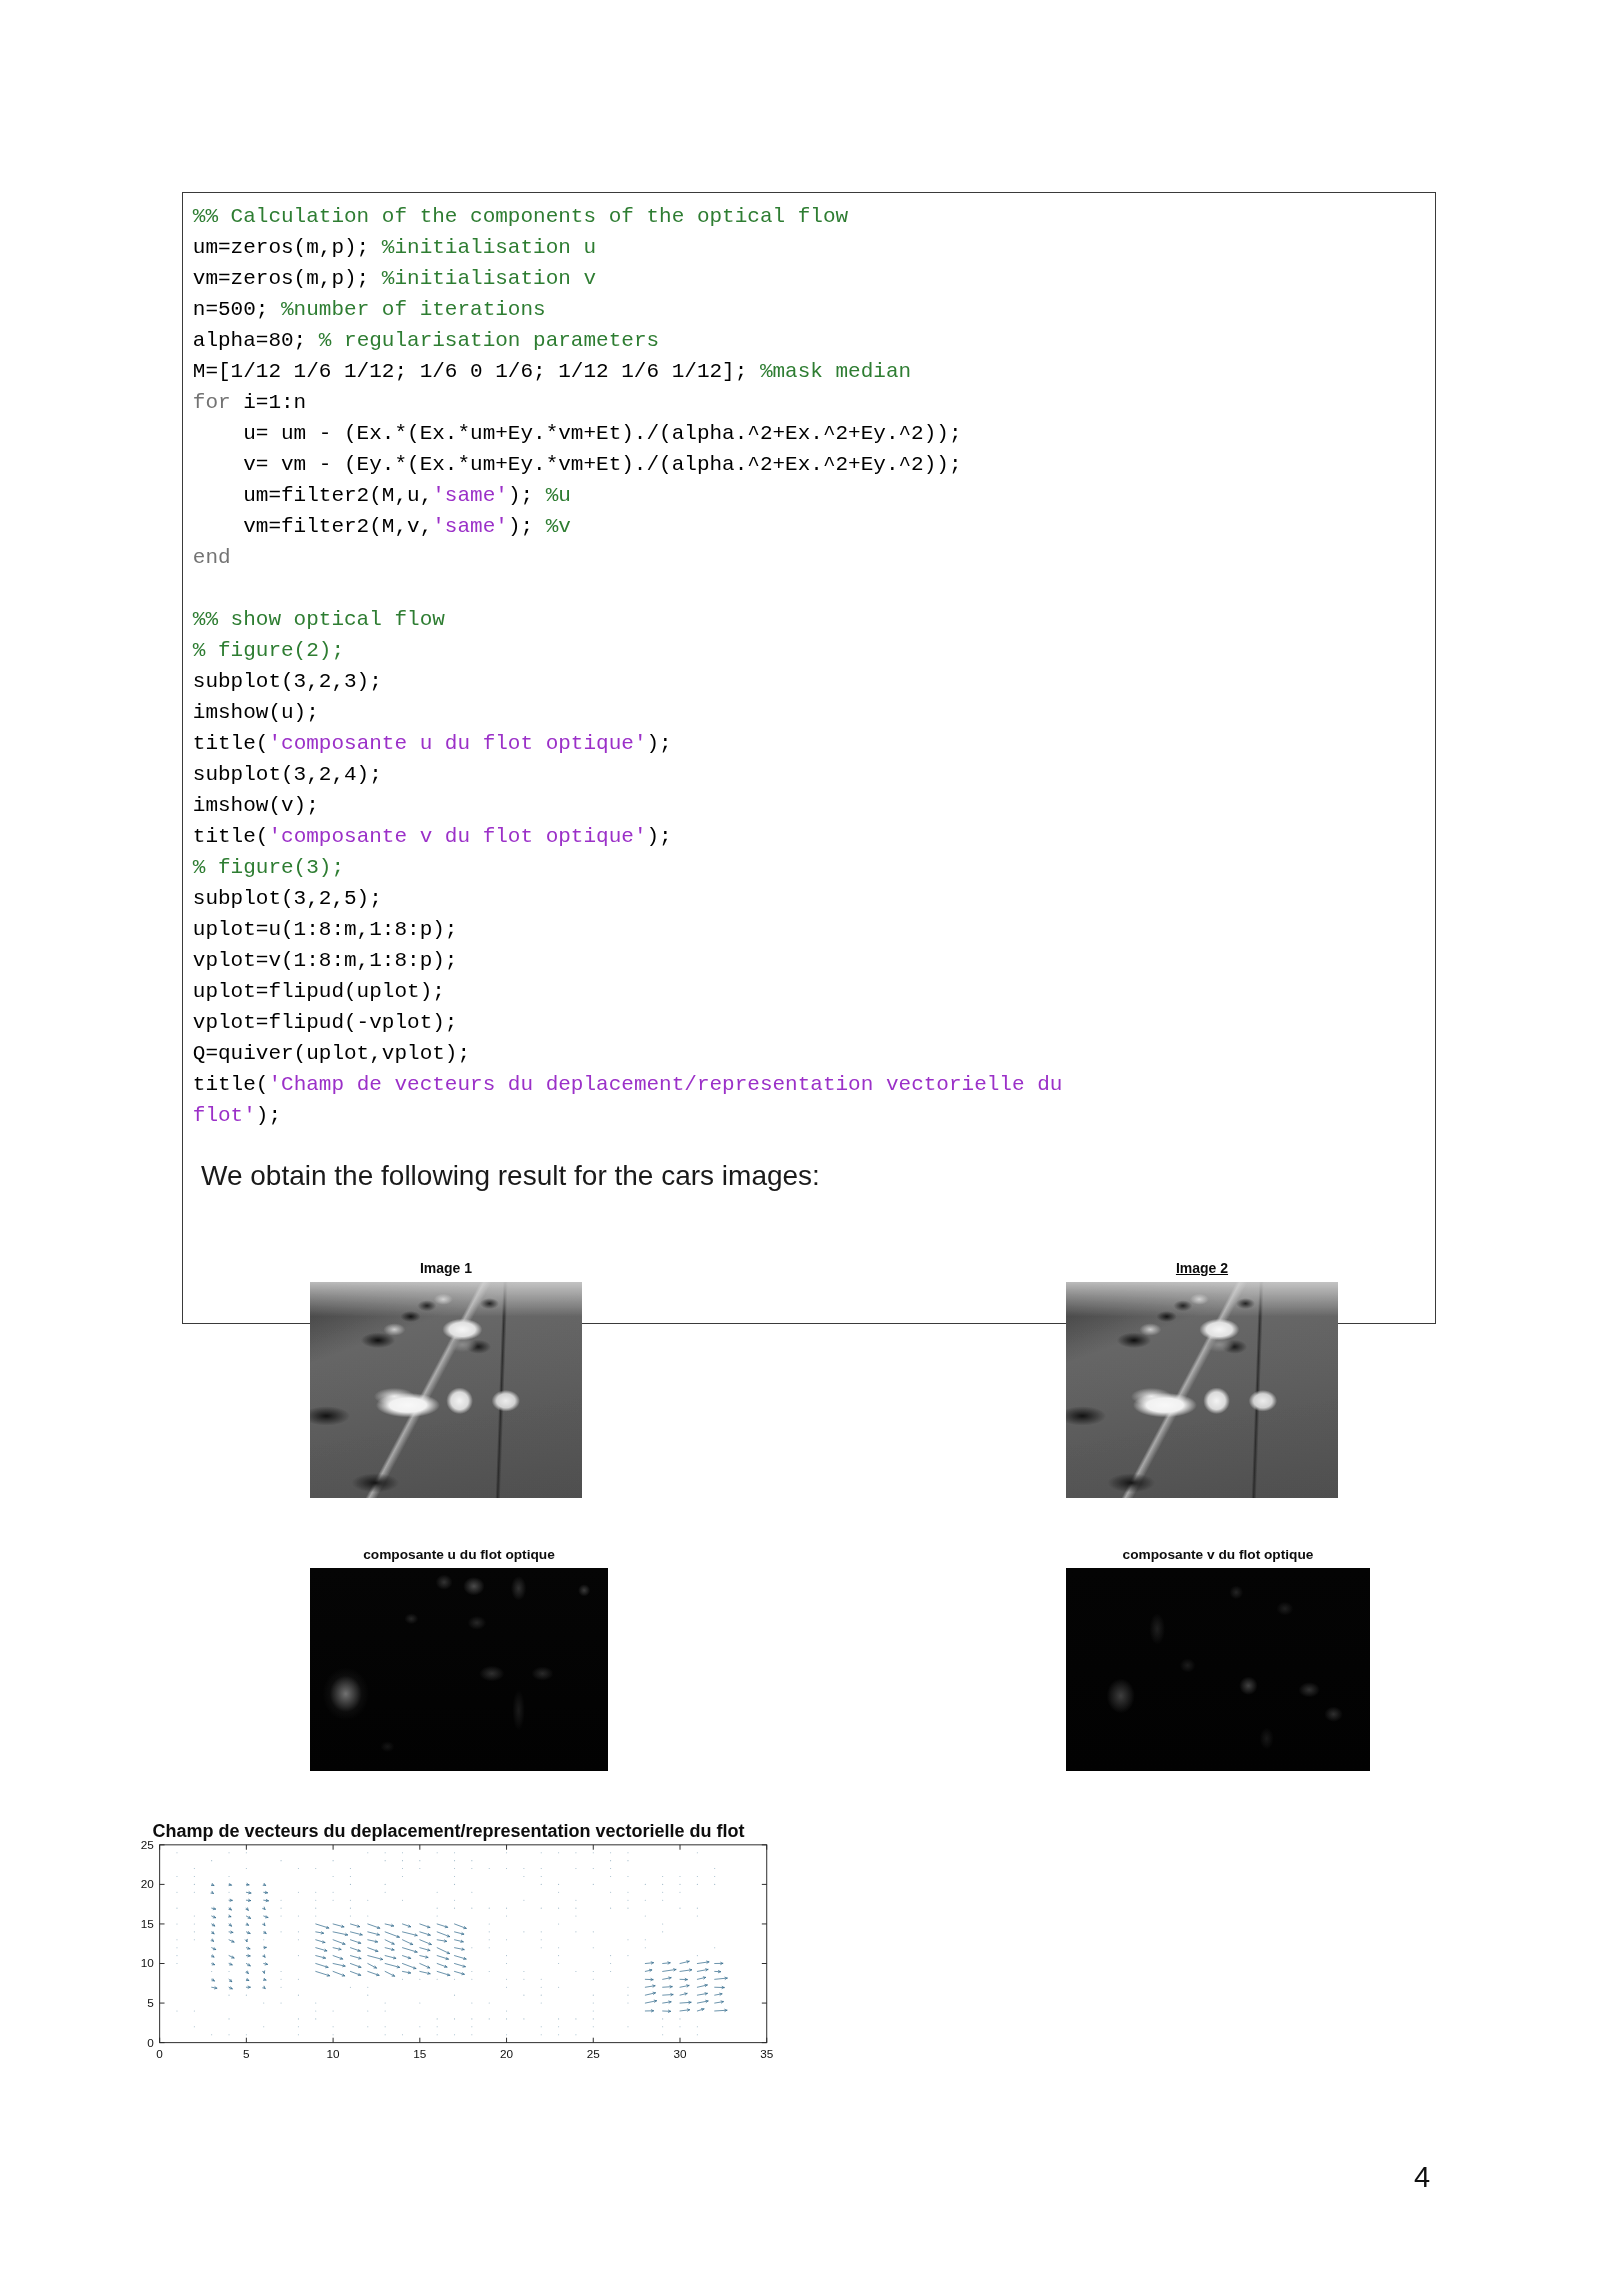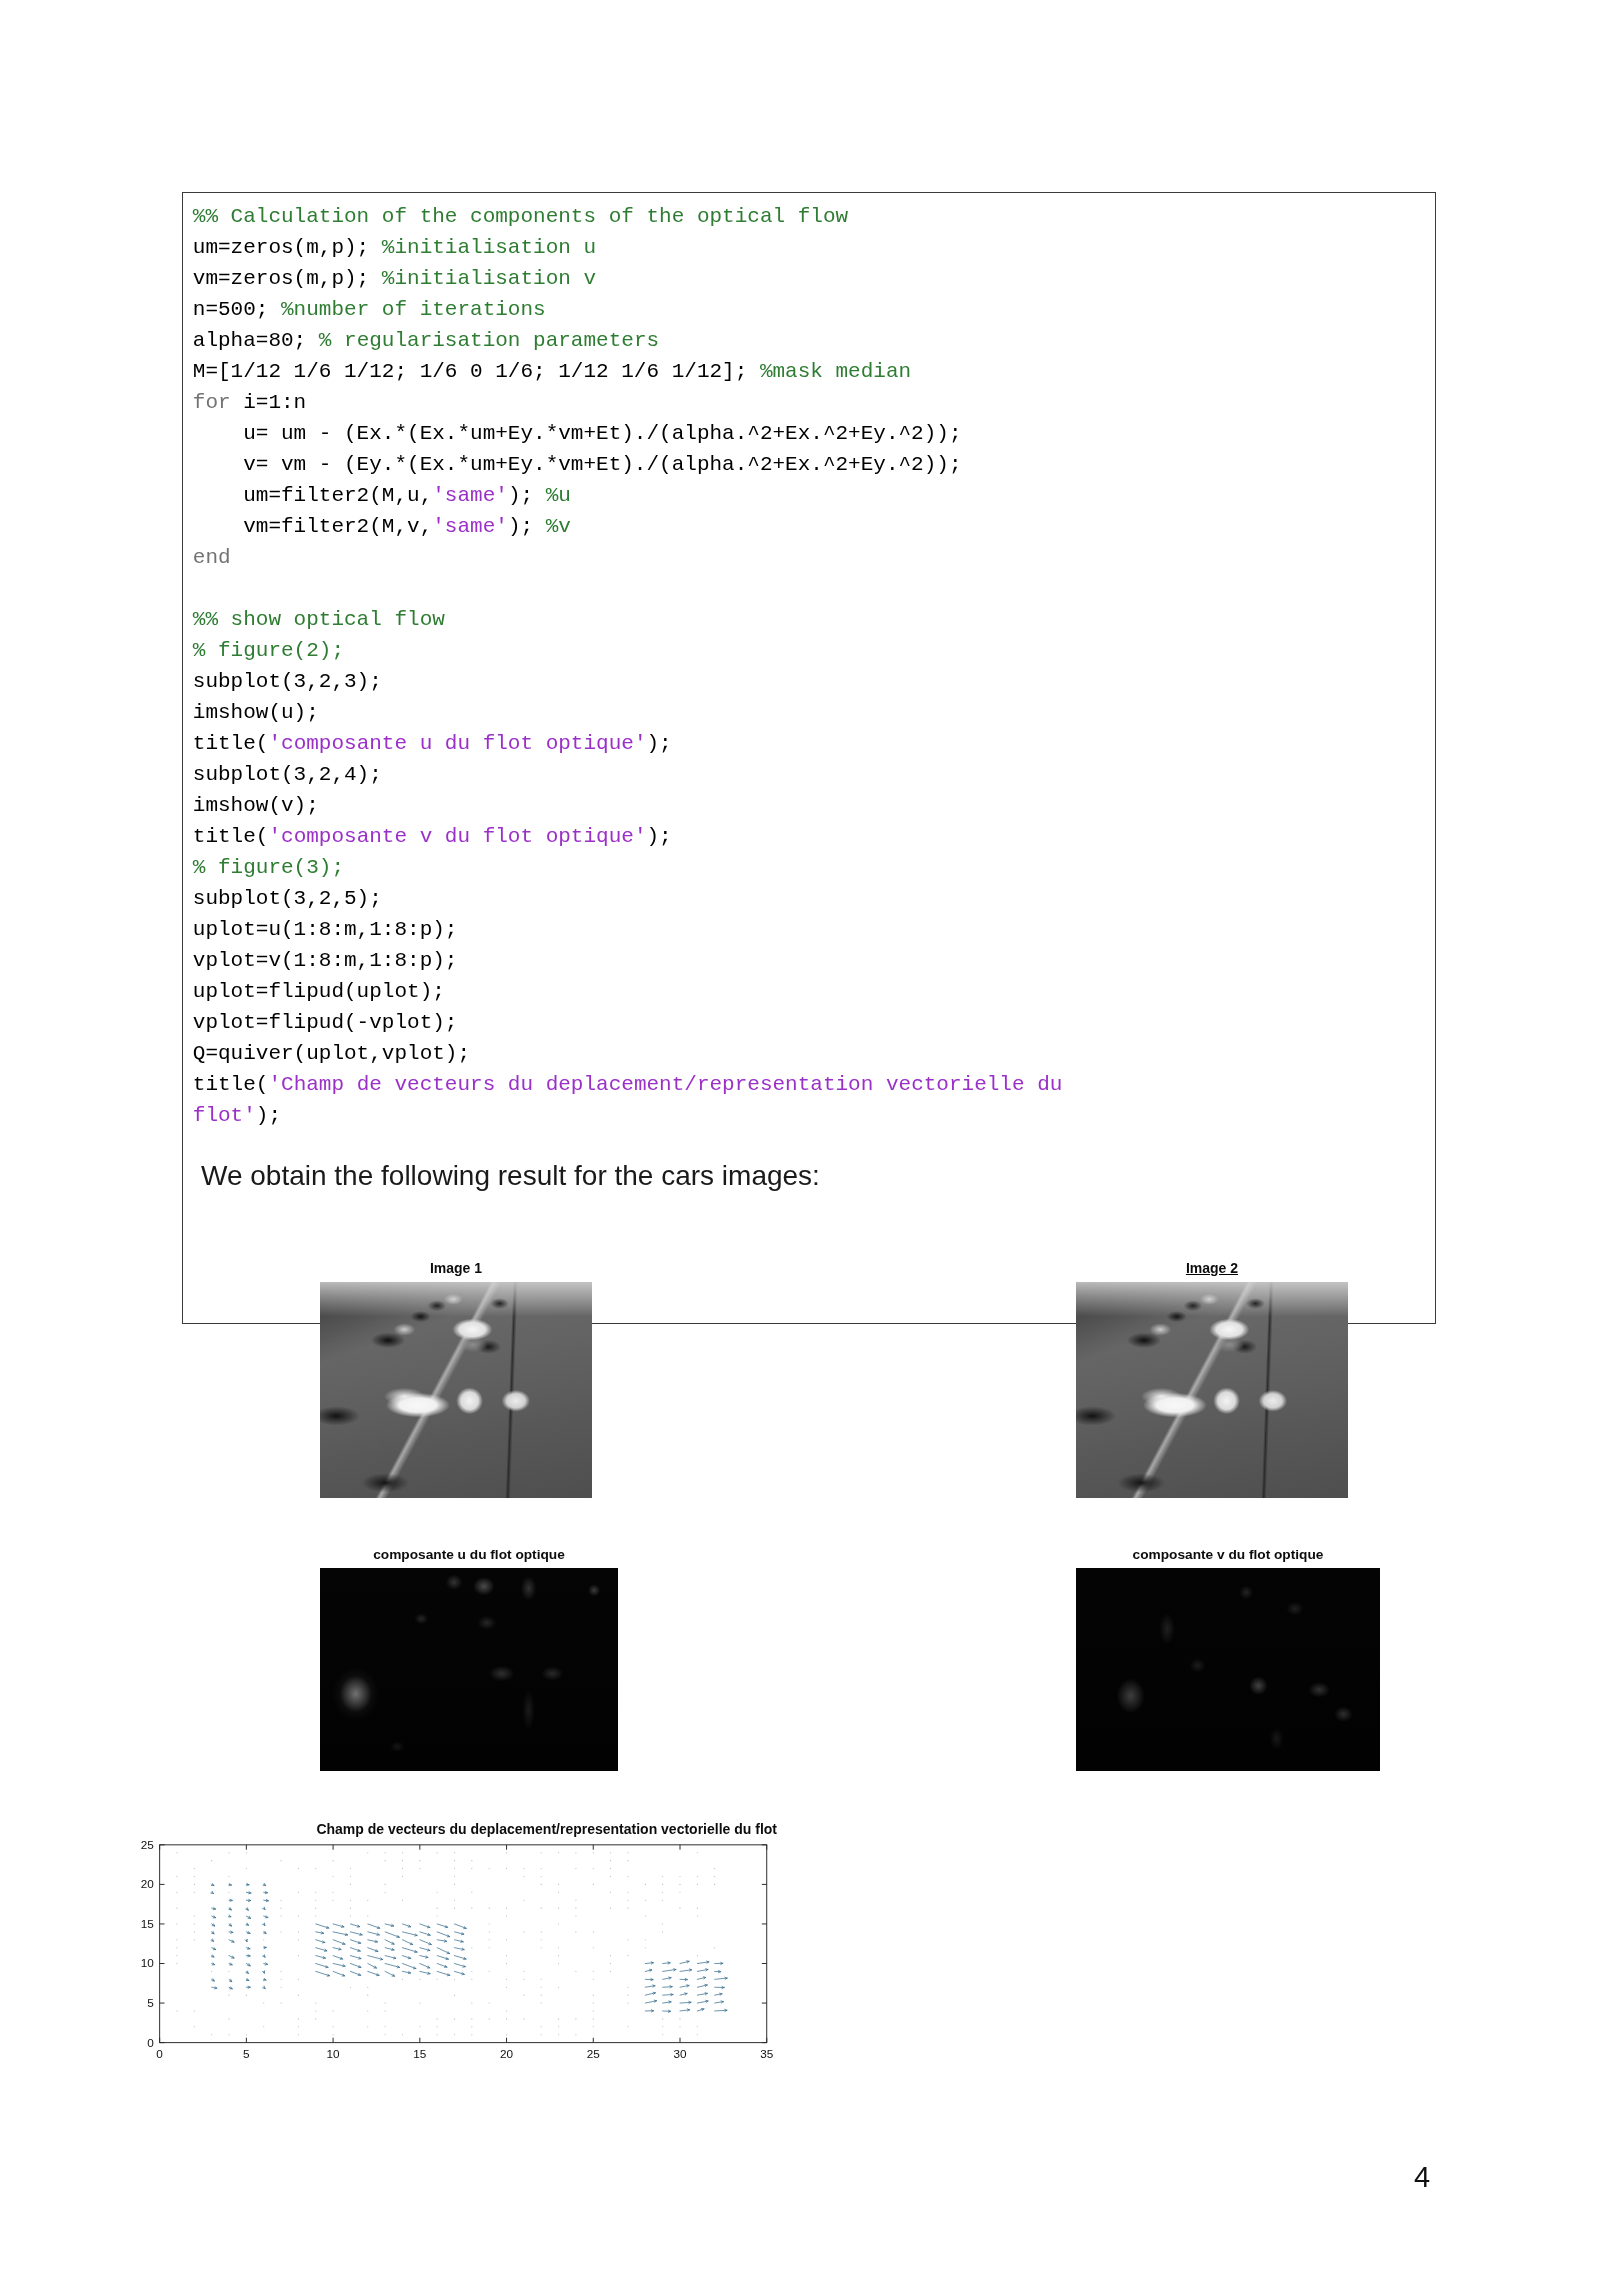--- a/index.html
+++ b/index.html
@@ -49,21 +49,20 @@
     top: 1160px;
     font-family: "Liberation Sans", sans-serif;
     font-size: 28px;
     color: #1a1a1a;
     white-space: nowrap;
   }
 
   
   .panel {
     position: absolute;
-    margin-left: 10px;
   }
   .panel-title {
     text-align: center;
     font-family: "Liberation Sans", sans-serif;
     font-weight: bold;
     color: #0d0d0d;
     line-height: 1.1;
     margin-bottom: 5.9px;
     white-space: nowrap;
   }
@@ -158,22 +157,22 @@
     left: 120px;
     top: 1821px;
     width: 657px;
     height: 257px;
   }
   #quiver-title {
     position: absolute;
     left: 0;
     top: 0;
     width: 657px;
-    text-align: right;
-    font-size: 14px;
+    text-align: center;
+    font-size: 18px;
     font-weight: bold;
     color: #0d0d0d;
     white-space: nowrap;
   }
   #quiver-svg {
     position: absolute;
     left: 0;
     top: 15.7px;
   }
 

